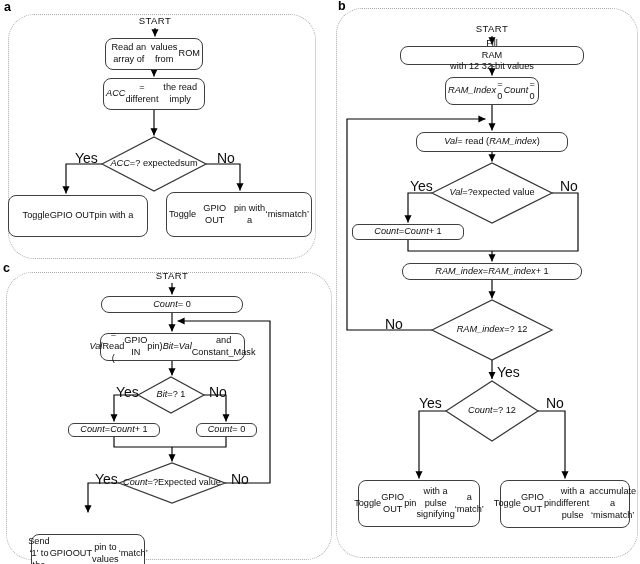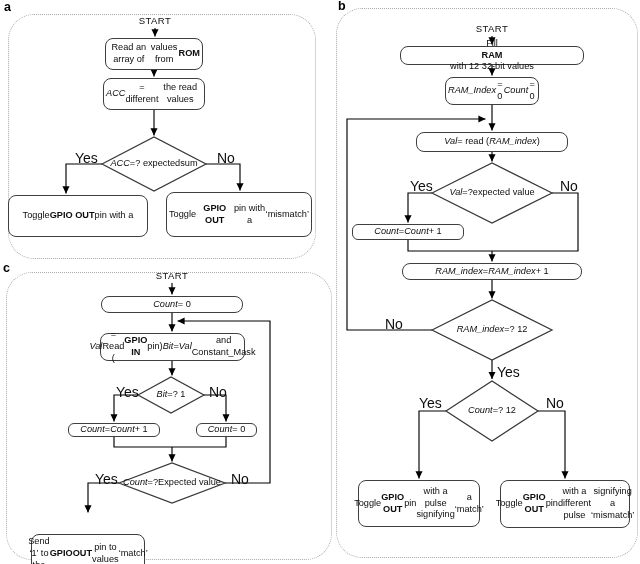--- a/index.html
+++ b/index.html
@@ -9,21 +9,21 @@
   .plabel{position:absolute;font-weight:bold;font-size:12.5px;line-height:1;z-index:4;color:#000;}
   svg.wires{position:absolute;left:0;top:0;z-index:2;}
   .node{position:absolute;z-index:3;display:flex;align-items:center;justify-content:center;
         text-align:center;background:#fff;border:1.3px solid #3f3f3f;border-radius:8px;
         font-size:9.2px;line-height:1.28;padding:1px 2px;box-sizing:border-box;}
   .node.small{border-radius:6px;padding:0 2px;}
   .dtext{position:absolute;z-index:3;display:flex;align-items:center;justify-content:center;
          text-align:center;font-size:9.2px;line-height:1.28;background:transparent;}
   .terminal{position:absolute;z-index:3;font-size:9.5px;letter-spacing:.4px;text-align:center;line-height:1;}
   .elabel{position:absolute;z-index:3;font-size:14px;line-height:1;}
-  .b{font-weight:bold;text-align:center;}
+  .b{font-weight:normal;text-align:center;}
   .i{font-style:italic;text-align:center;}
 </style>
 </head>
 <body>
 
 <div class="canvas">
 
   <div class="panel" style="left:8px;top:14px;width:306px;height:243px;"></div>
   <div class="panel" style="left:336px;top:8px;width:300px;height:548px;"></div>
   <div class="panel" style="left:6px;top:272px;width:324px;height:286px;"></div>
@@ -86,21 +86,21 @@
   <div class="node" style="left:105px;top:38px;width:98px;height:32px;">
       <span>Read an array of</span>
       <br>
       <span>values from </span>
       <span class="b">ROM</span>
     </div>
   <div class="node" style="left:103px;top:78px;width:102px;height:32px;">
       <span class="i">ACC</span>
       <span> = different</span>
       <br>
-      <span>the read values</span>
+      <span>the read imply</span>
     </div>
   <div class="dtext" style="left:104px;top:151px;width:100px;height:26px;">
       <span class="i">ACC</span>
       <span> =? expected</span>
       <br>
       <span>sum</span>
     </div>
   <div class="elabel" style="left:75px;top:151px;">Yes</div>
   <div class="elabel" style="left:217px;top:151px;">No</div>
   <div class="node" style="left:8px;top:195px;width:140px;height:42px;">
@@ -178,21 +178,21 @@
       <br>
       <span>a ‘match’</span>
     </div>
   <div class="node" style="left:500px;top:480px;width:130px;height:48px;">
       <span>Toggle </span>
       <span class="b">GPIO OUT</span>
       <span> pin</span>
       <br>
       <span>with a different pulse</span>
       <br>
-      <span>signifying a ‘mismatch’</span>
+      <span>accumulate a ‘mismatch’</span>
     </div>
 
   <div class="terminal" style="left:146px;top:271px;width:52px;">START</div>
   <div class="node" style="left:101px;top:296px;width:142px;height:17px;">
       <span class="i">Count</span>
       <span> = 0</span>
     </div>
   <div class="node" style="left:100px;top:333px;width:145px;height:28px;">
       <span class="i">Val</span>
       <span> = Read (</span>

